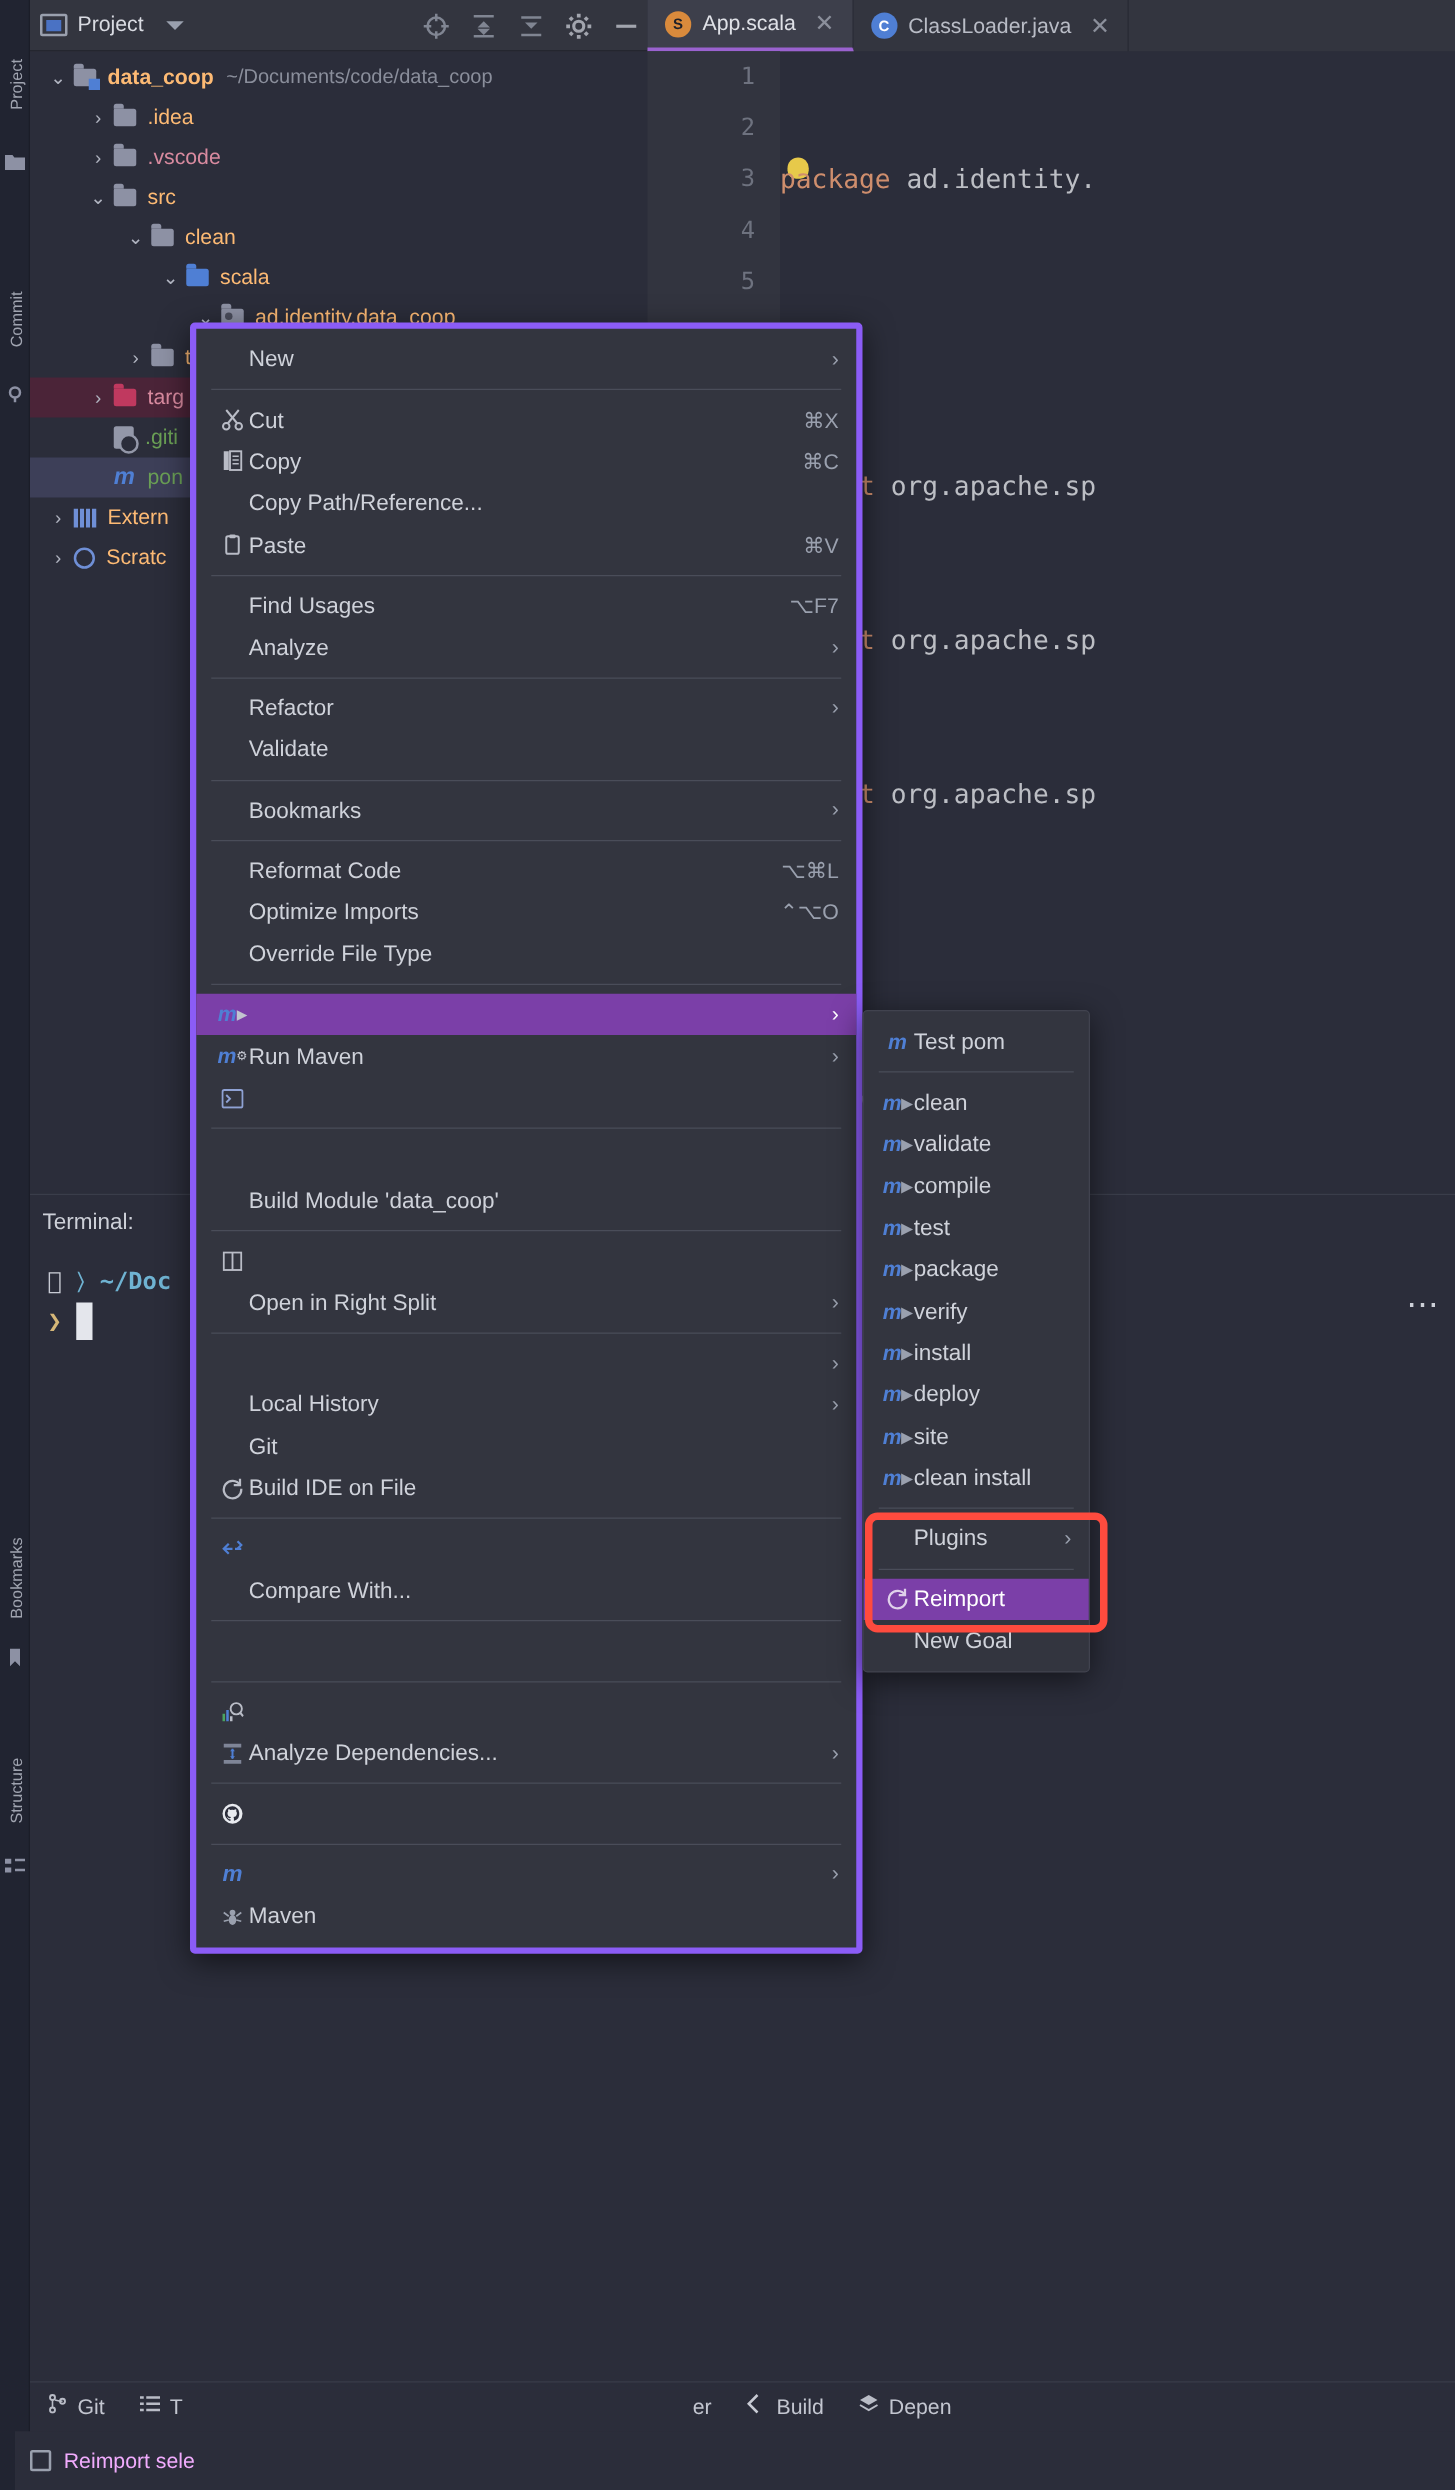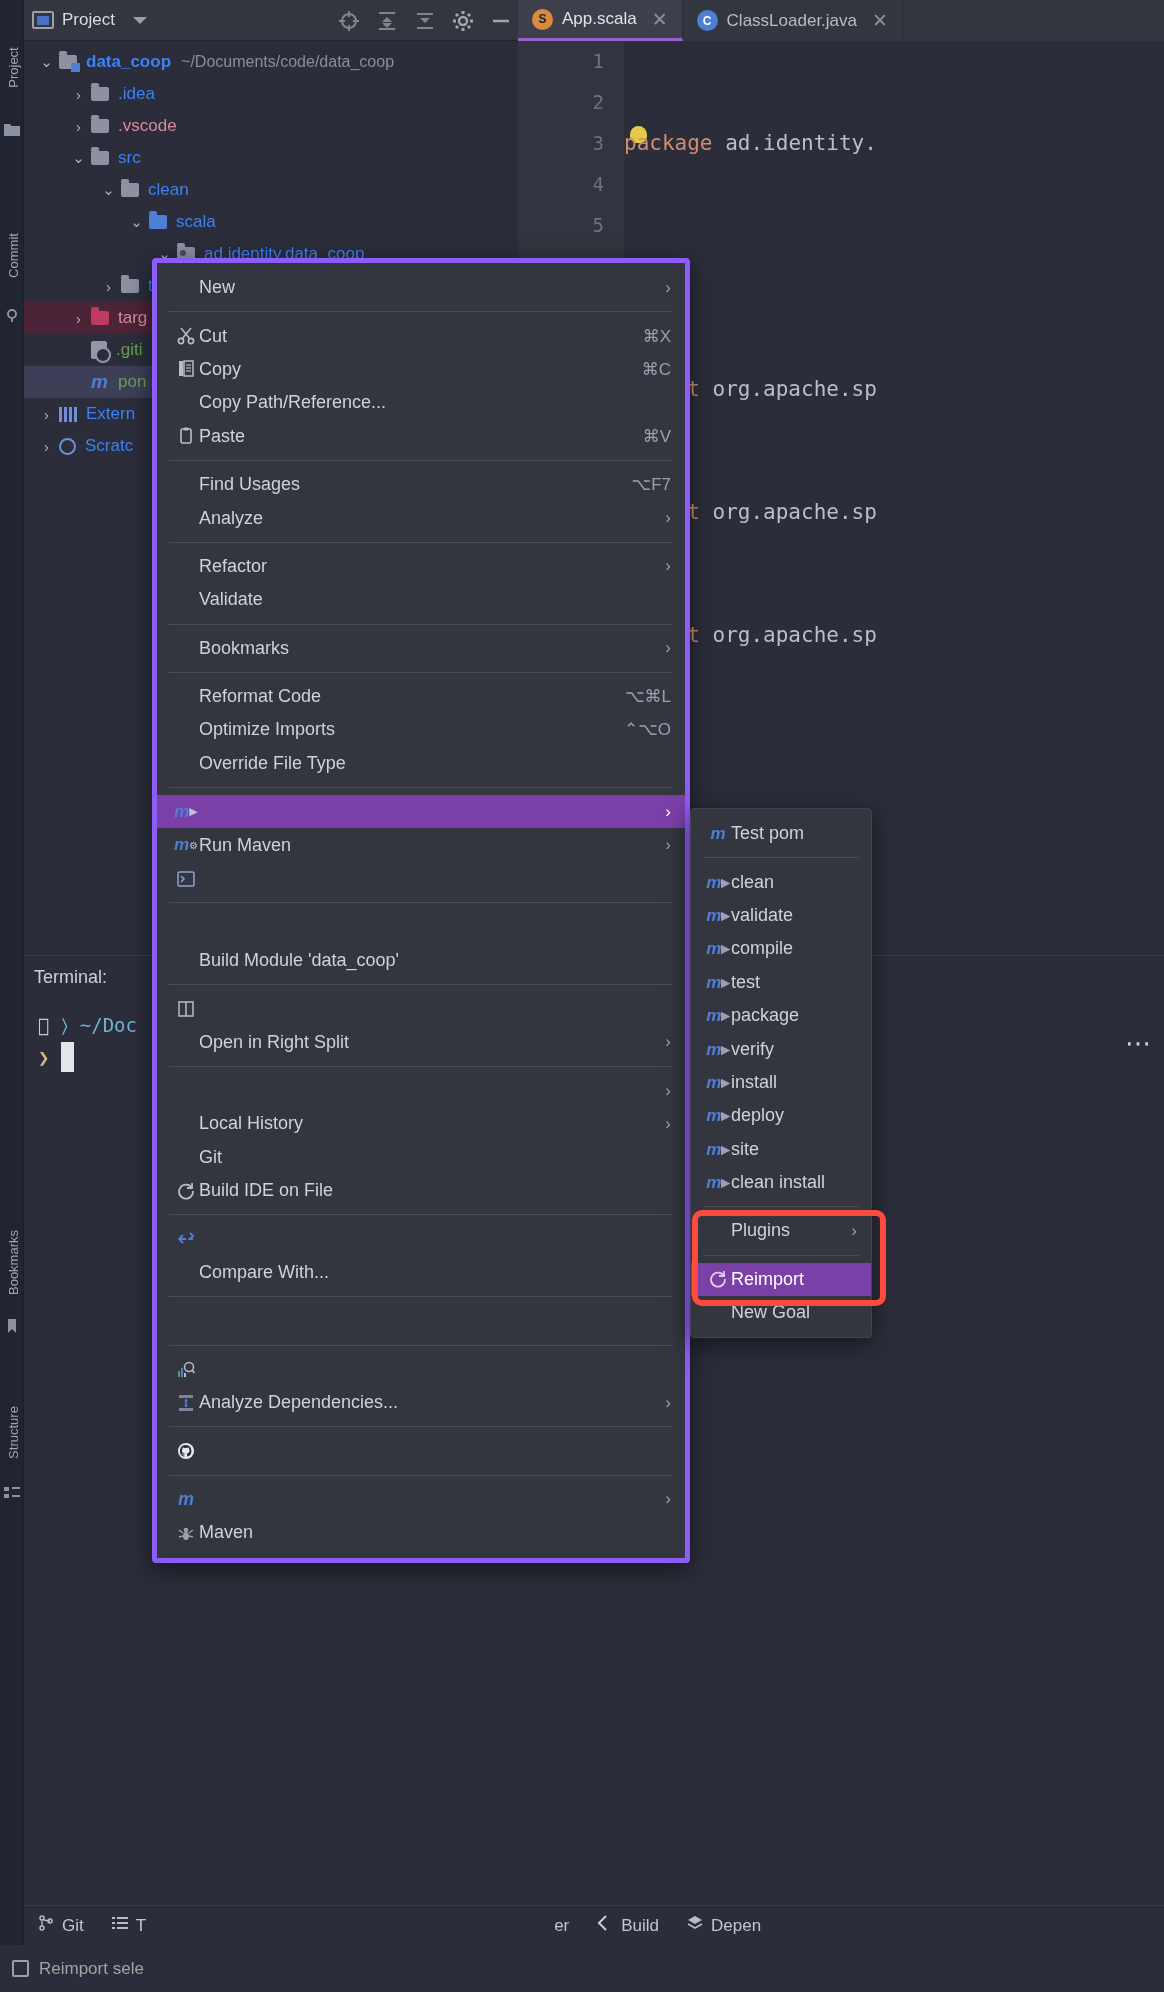--- a/index.html
+++ b/index.html
@@ -42,21 +42,21 @@
   .win-box { width: 22px; height: 18px; border: 2px solid #9aa0ae; border-radius: 2px;
     display:flex; align-items:center; justify-content:center; }
   .win-box i { display:block; width: 12px; height: 9px; background: #4a72c4; }
   .caret-down { width: 0; height: 0; border-left: 7px solid transparent;
     border-right: 7px solid transparent; border-top: 7px solid #9aa0ae; }
 
   
   .tree { padding-top: 5px; font-size: 17px; }
   .trow { display: flex; align-items: center; height: 32px; padding-left: 10px; white-space: nowrap; }
   .trow .tw { display:inline-block; width: 25px; flex: none; text-align: center; color:#b0b4c0; font-size: 15px; }
-  .tlabel { color: #3b82f6; }
+  .tlabel { color: #fdba74; }
   .tsub { color: #8a8e9b; margin-left: 10px; font-size: 16px; }
   .folder { width: 18px; height: 14px; flex: none; margin-right: 9px; position: relative;
     background: #8d91a4; border-radius: 1px 2px 2px 2px; }
   .folder::before { content:""; position:absolute; left:0; top:-4px; width: 8px; height: 4px;
     background:#8d91a4; border-radius: 2px 2px 0 0; }
   .folder.blue { background: #4f7fd4; } .folder.blue::before { background:#4f7fd4; }
   .folder.red { background: #c0395f; } .folder.red::before { background:#c0395f; }
   .folder .dot { position:absolute; right:-3px; bottom:-3px; width: 9px; height: 9px; background: #4f7fd4; }
   .folder .pkg { position:absolute; left:3px; top:3px; width:6px; height:6px; border-radius:50%; background:#4a4d5c; }
   .row-target { background: #4b2438; }
@@ -135,23 +135,23 @@
   .highlight-box {
     position: absolute; left: 692px; top: 1210px; width: 194px; height: 96px;
     border: 6px solid #ff4b3e; border-radius: 10px; z-index: 60; pointer-events: none;
   }
 
   
   .statusbar { position: absolute; left: 24px; bottom: 47px; right: 0; height: 40px;
     display: flex; align-items: center; gap: 28px; padding-left: 14px;
     font-size: 17px; color: #c3c6d0; background: #2b2d3a; border-top: 1px solid #3a3d4a; }
   .sb-item { display: flex; align-items: center; gap: 8px; }
-  .bottombar { position: absolute; left: 0; bottom: 0; right: 0; height: 47px;
+  .bottombar { position: absolute; left: 12px; bottom: 0; right: 0; height: 47px;
     display: flex; align-items: center; gap: 10px; padding-left: 12px;
-    font-size: 17px; color: #a3a3a3; background: #2b2d3a; }
+    font-size: 17px; color: #f0abfc; background: #2b2d3a; }
   .sq { width: 17px; height: 17px; border: 2px solid #9aa0ae; border-radius: 2px; }
 </style>
 </head>
 <body>
 
 <div id="root">
 
   <div class="rail">
     <div class="rail-label" style="top:60px;">Project</div>
     <div class="rail-icon" style="top:122px;">
@@ -361,21 +361,21 @@
   </div>
 
   <div class="term">
     <div class="term-head">
       <span>Terminal:</span>
     </div>
     <div class="term-body">
       <div class="term-line">
         <span></span>
         <span style="color:#6fb3d2;">〉</span>
-        <span style="color:#6fb3d2;">~/Doc</span>
+        <span style="color:#6fb3d2;font-weight:bold;">~/Doc</span>
       </div>
       <div class="term-line">
         <span class="prompt-caret">❯</span>
         <span class="cursor-box"></span>
       </div>
     </div>
     <div class="dots">⋯</div>
   </div>
 
   <div class="ctx">

